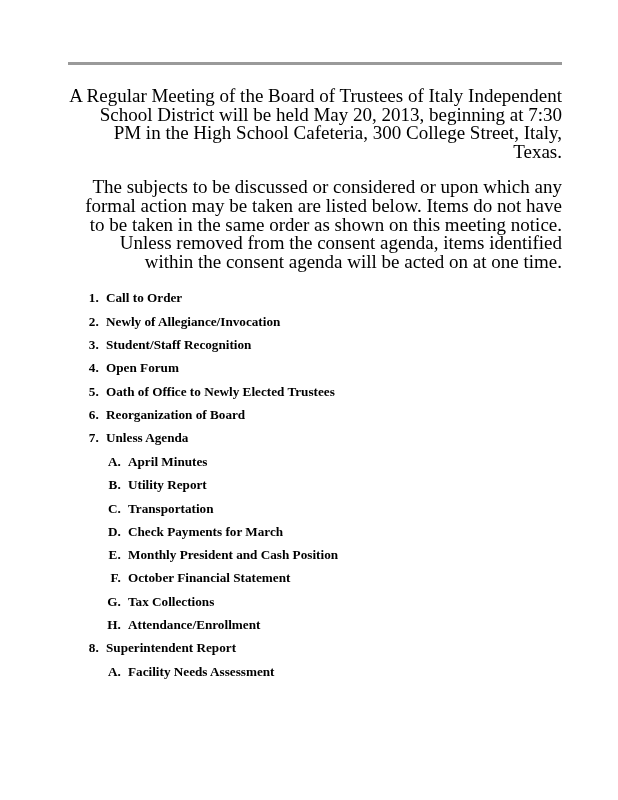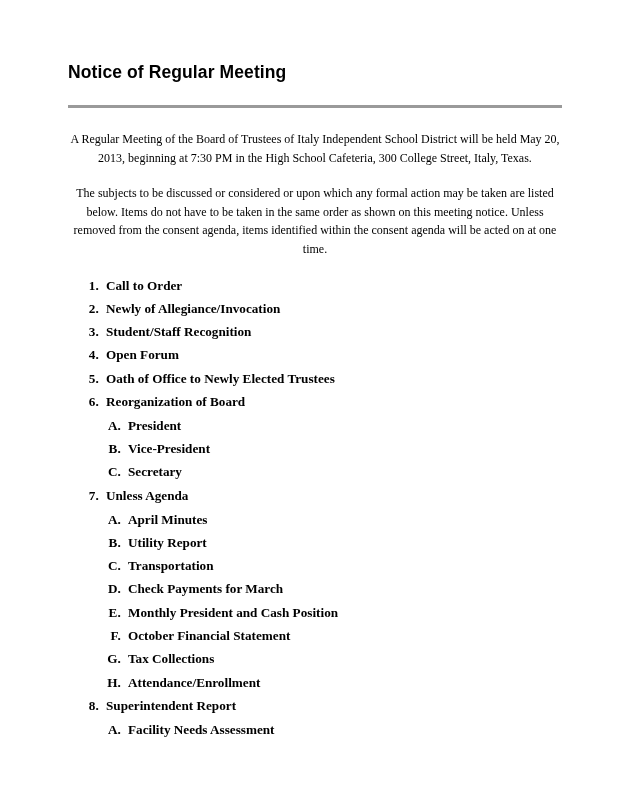--- a/index.html
+++ b/index.html
@@ -39,24 +39,24 @@
   .subtitle-line {
     display: block;
   }
   .rule {
     border: 0;
     border-top: 3px solid #9a9a9a;
     margin: 0 0 22px 0;
     width: 100%;
   }
   .para {
-    font-size: 12px;
+    font-size: 19px;
     line-height: 18.6px;
     margin: 0 0 17px 0;
-    text-align: center;
+    text-align: right;
   }
   ol.agenda {
     margin: 18px 0 0 0;
     padding-left: 34px;
     font-size: 13.2px;
     line-height: 18.8px;
   }
   ol.agenda > li {
     margin-bottom: 4.5px;
     padding-left: 4px;
@@ -70,21 +70,20 @@
   ol.sub > li {
     margin-bottom: 4.5px;
     padding-left: 4px;
   }
 </style>
 </head>
 <body>
 
 <div class="page">
 
-  <h1 class="doc-title">Notice of Regular Meeting</h1>
 
 
   <hr class="rule">
 
   <p class="para">A Regular Meeting of the Board of Trustees of Italy Independent School District will be held May 20, 2013, beginning at 7:30 PM in the High School Cafeteria, 300 College Street, Italy, Texas.</p>
   <p class="para">The subjects to be discussed or considered or upon which any formal action may be taken are listed below. Items do not have to be taken in the same order as shown on this meeting notice. Unless removed from the consent agenda, items identified within the consent agenda will be acted on at one time.</p>
 
   <ol class="agenda">
     <li>
       <span>Call to Order</span>
@@ -96,25 +95,20 @@
       <span>Student/Staff Recognition</span>
     </li>
     <li>
       <span>Open Forum</span>
     </li>
     <li>
       <span>Oath of Office to Newly Elected Trustees</span>
     </li>
     <li>
       <span>Reorganization of Board</span>
-      <ol class="sub">
-        <li><span>President</span></li>
-        <li><span>Vice-President</span></li>
-        <li><span>Secretary</span></li>
-      </ol>
     </li>
     <li>
       <span>Unless Agenda</span>
       <ol class="sub">
         <li><span>April Minutes</span></li>
         <li><span>Utility Report</span></li>
         <li><span>Transportation</span></li>
         <li><span>Check Payments for March</span></li>
         <li><span>Monthly President and Cash Position</span></li>
         <li><span>October Financial Statement</span></li>

